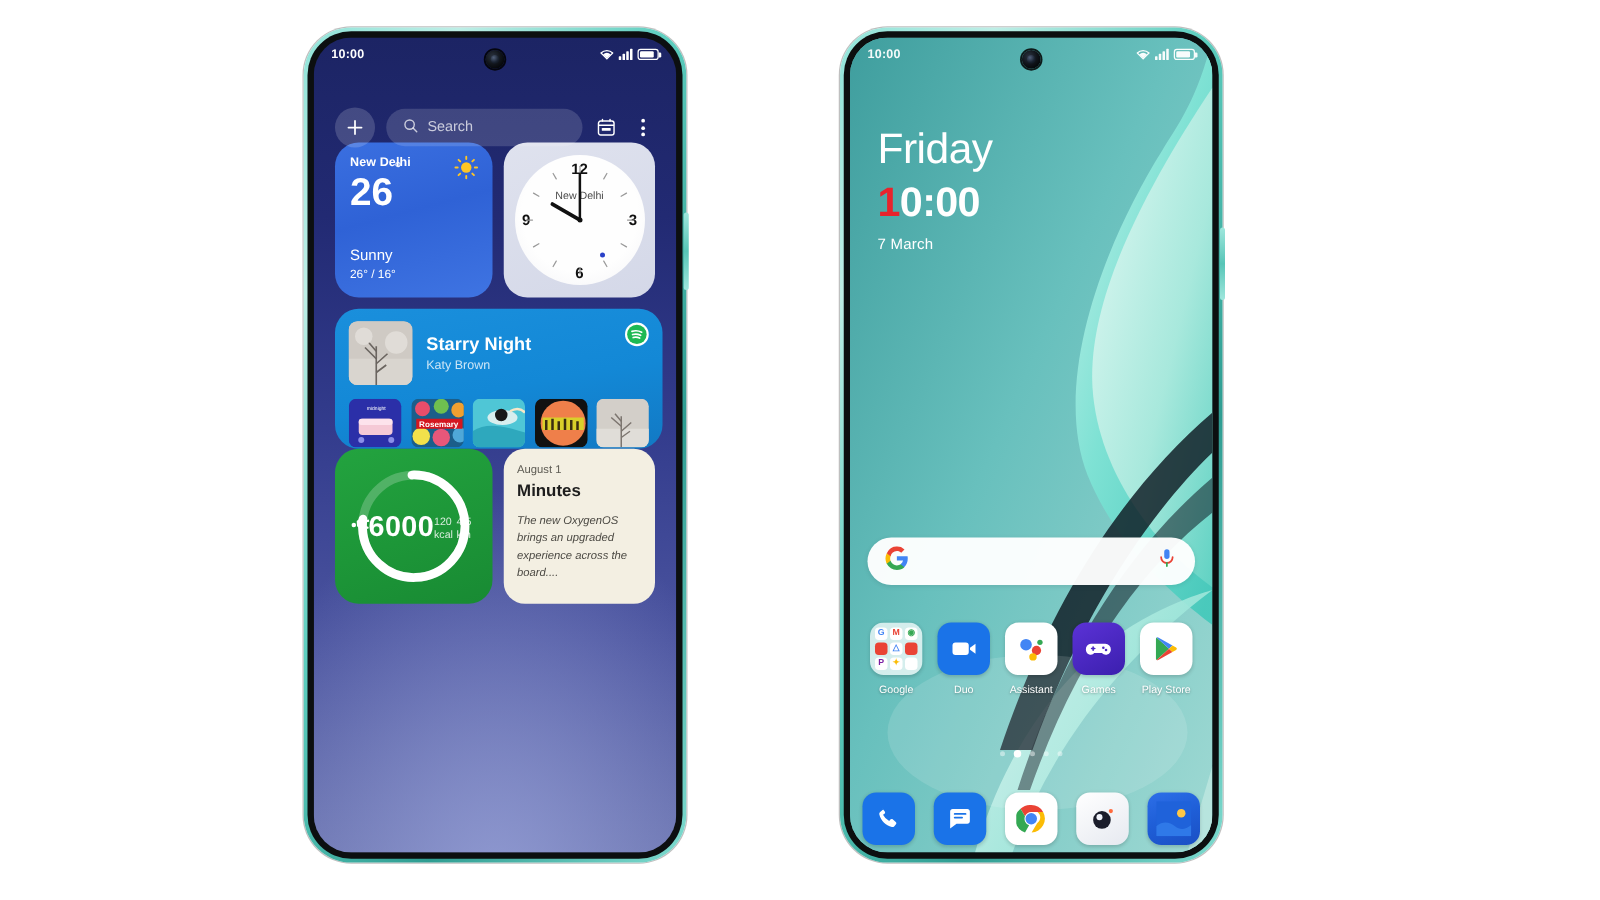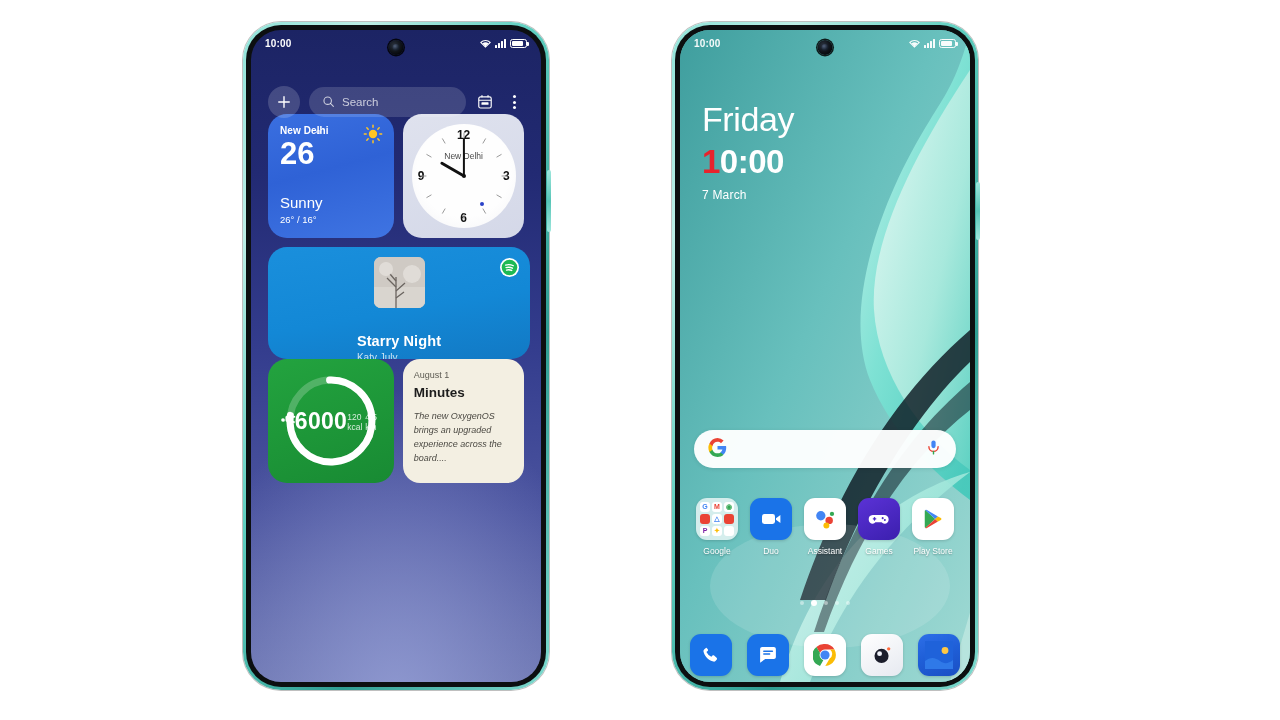--- a/index.html
+++ b/index.html
@@ -112,21 +112,21 @@
 
   
   .w-weather {
     width: 129px; height: 124px; border-radius: 19px;
     background: linear-gradient(165deg,#3a6fe0 0%,#2f62d6 45%,#3f74e2 100%);
     padding: 11px 12px; position: relative; color: #fff; overflow: hidden;
   }
   .w-weather .city { font-size: 10px; font-weight: bold; letter-spacing:.1px; }
   .w-weather .temp { font-size: 31px; font-weight: bold; line-height: 1; margin-top: 2px; position: relative; display:inline-block; }
   .w-weather .temp sup { font-size: 15px; font-weight: normal; position: relative; top: -13px; left: 1px; }
-  .w-weather .cond { position: absolute; left: 12px; bottom: 27px; font-size: 15px; }
+  .w-weather .cond { position: absolute; left: 12px; bottom: 27px; font-size: 12px; }
   .w-weather .range { position: absolute; left: 12px; bottom: 13px; font-size: 9.5px; }
   .sun-ico { position: absolute; right: 11px; top: 10px; width: 20px; height: 20px; }
 
   
   .w-clock {
     width: 124px; height: 124px; border-radius: 19px;
     background: linear-gradient(160deg,#dfe2ee 0%,#d4d8e8 100%);
     display: flex; align-items: center; justify-content: center; position: relative;
   }
   .clock-face {
@@ -148,21 +148,21 @@
   .chand.minute { width: 2.2px; height: 38px; transform: translateX(-50%) rotate(0deg); }
   .cdot-center { position:absolute; left:50%; top:50%; width:4px; height:4px; margin:-2px 0 0 -2px; border-radius:50%; background:#111; }
   .cdot-blue { position:absolute; left:66%; top:75%; width:4px; height:4px; border-radius:50%; background:#2a41c8; }
 
   
   .w-music {
     width: 262px; height: 112px; border-radius: 19px;
     background: linear-gradient(170deg,#1a8fdc 0%,#1388d6 55%,#1279c4 100%);
     padding: 10px 11px; position: relative; overflow:hidden;
   }
-  .mus-top { display:flex; align-items: center; gap: 25px; flex-direction: column; }
+  .mus-top { display:flex; align-items: center; gap: 11px; }
   .mus-art { width: 51px; height: 51px; border-radius: 7px; flex:0 0 auto; overflow:hidden; position:relative;
     background: linear-gradient(150deg,#d8d4d0,#bdb8b2 50%,#cfcbc6); }
   .mus-meta .title { color:#fff; font-size: 14.5px; font-weight: bold; letter-spacing: .1px; }
   .mus-meta .artist { color: rgba(255,255,255,.78); font-size: 10px; margin-top: 3px; }
   .spot {
     position: absolute; right: 11px; top: 11px; width: 19px; height: 19px; border-radius: 50%;
     background: #fff; display:flex; align-items:center; justify-content:center;
   }
   .spot svg { display:block; }
   .mus-row { display:flex; gap: 7.5px; margin-top: 11px; }
@@ -364,21 +364,21 @@
                     <path d="M22 30l-9-9M22 34l9-8M22 24l-6-7M22 41l8-6"></path>
                 </g>
                 <g fill="#efece8" opacity=".55">
                     <circle cx="12" cy="12" r="7"></circle>
                     <circle cx="38" cy="17" r="9"></circle>
                   </g>
               </svg>
             </div>
             <div class="mus-meta">
               <div class="title">Starry Night</div>
-              <div class="artist">Katy July</div>
+              <div class="artist">Katy Brown</div>
             </div>
           </div>
           <div class="spot">
             <svg viewBox="0 0 24 24" width="17" height="17">
               <circle cx="12" cy="12" r="11" fill="#1db954"></circle>
               <g stroke="#fff" stroke-width="1.9" stroke-linecap="round" fill="none">
                 <path d="M6.4 8.6c3.6-1.1 7.6-.8 11 .9"></path>
                 <path d="M7.1 12.2c3-.9 6.3-.6 9.1.8"></path>
                 <path d="M7.8 15.6c2.4-.7 5-.5 7.3.6"></path>
               </g>

